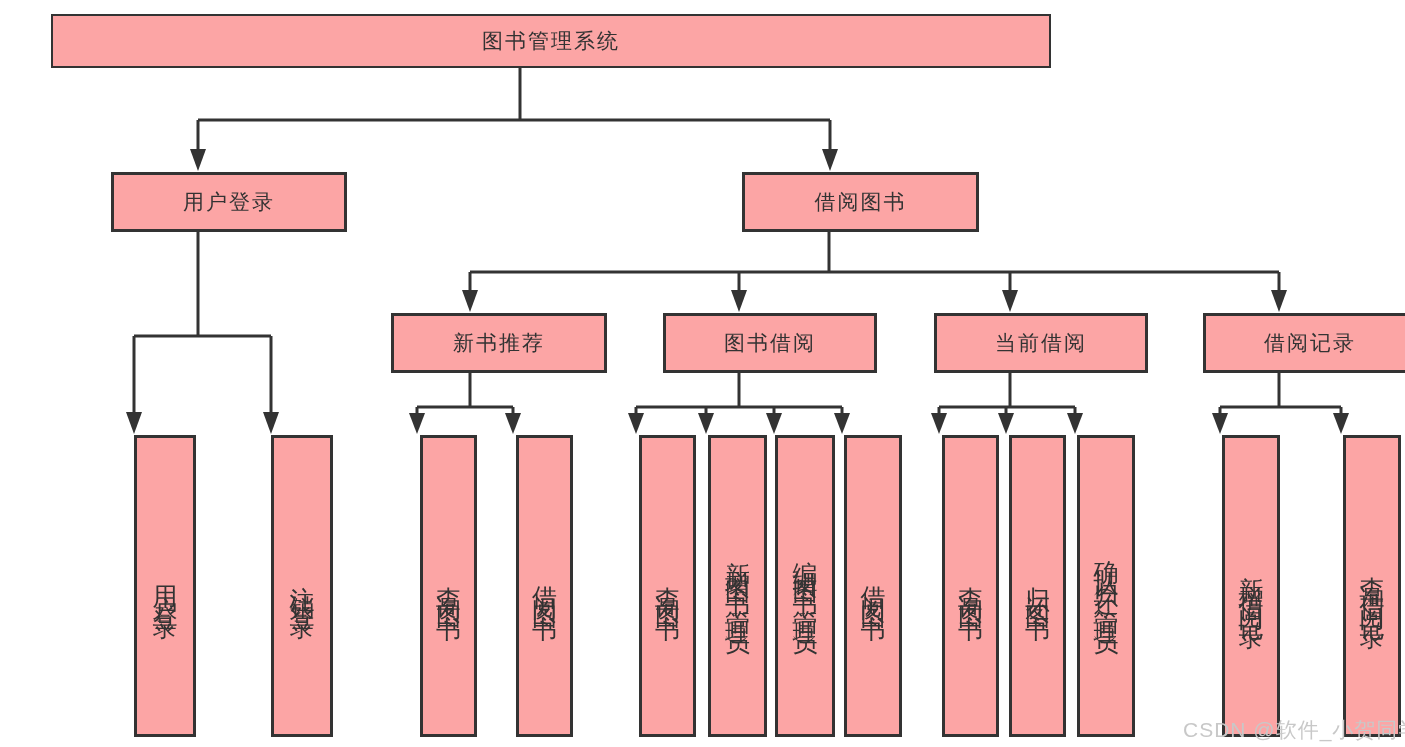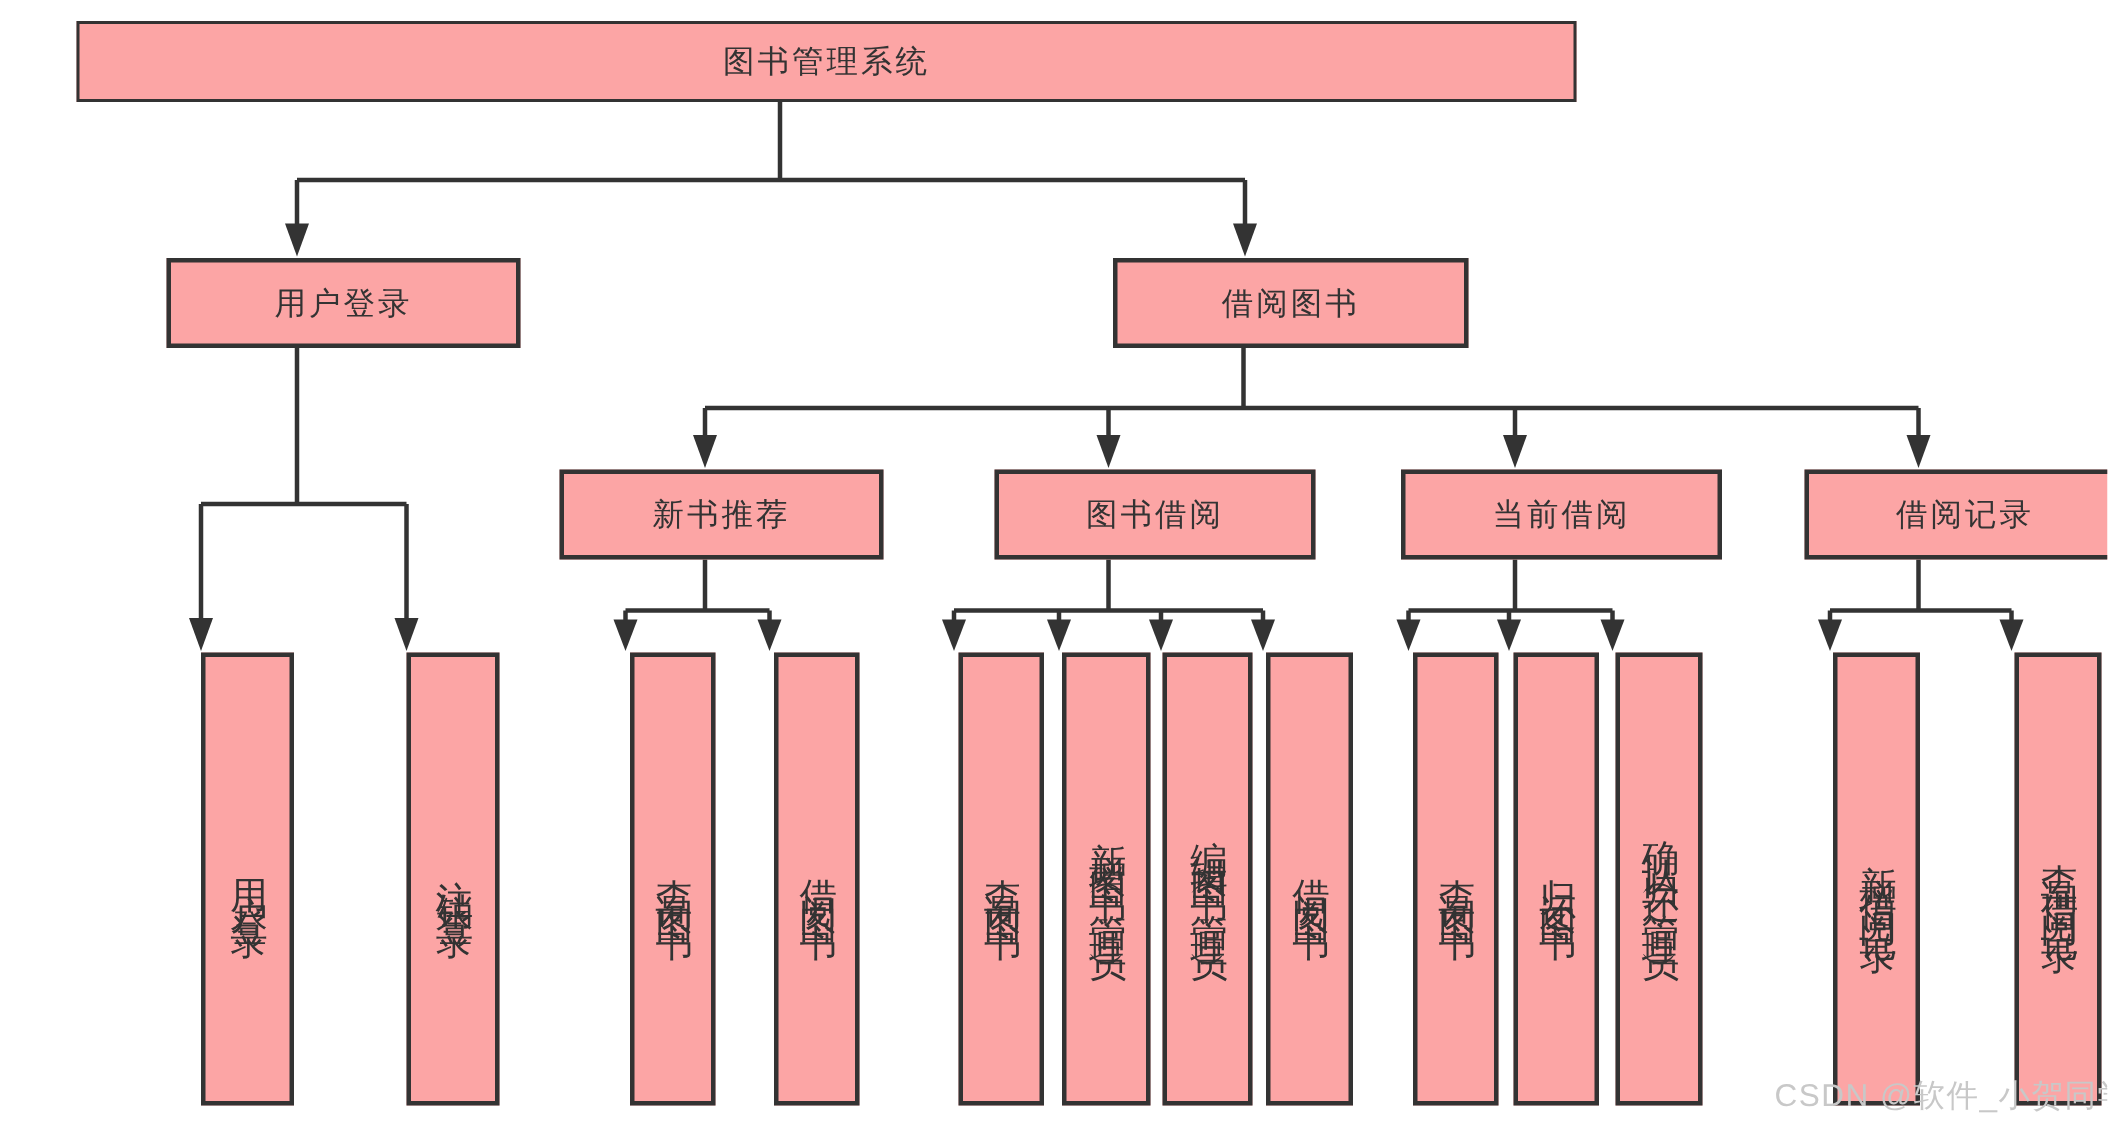--- a/index.html
+++ b/index.html
@@ -147,21 +147,21 @@
     <span class="hlabel">图书管理系统</span>
   </div>
 
   <div class="node" style="left:80px; top:172px; width:236px; height:60px;">
     <span class="hlabel">用户登录</span>
   </div>
   <div class="node" style="left:711px; top:172px; width:237px; height:60px;">
     <span class="hlabel">借阅图书</span>
   </div>
 
-  <div class="node" style="left:342px; top:313px; width:216px; height:60px;">
+  <div class="node" style="left:360px; top:313px; width:216px; height:60px;">
     <span class="hlabel">新书推荐</span>
   </div>
   <div class="node" style="left:903px; top:313px; width:214px; height:60px;">
     <span class="hlabel">当前借阅</span>
   </div>
   <div class="node" style="left:632px; top:313px; width:214px; height:60px;">
     <span class="hlabel">图书借阅</span>
   </div>
   <div class="node" style="left:1172px; top:313px; width:214px; height:60px;">
     <span class="hlabel">借阅记录</span>

